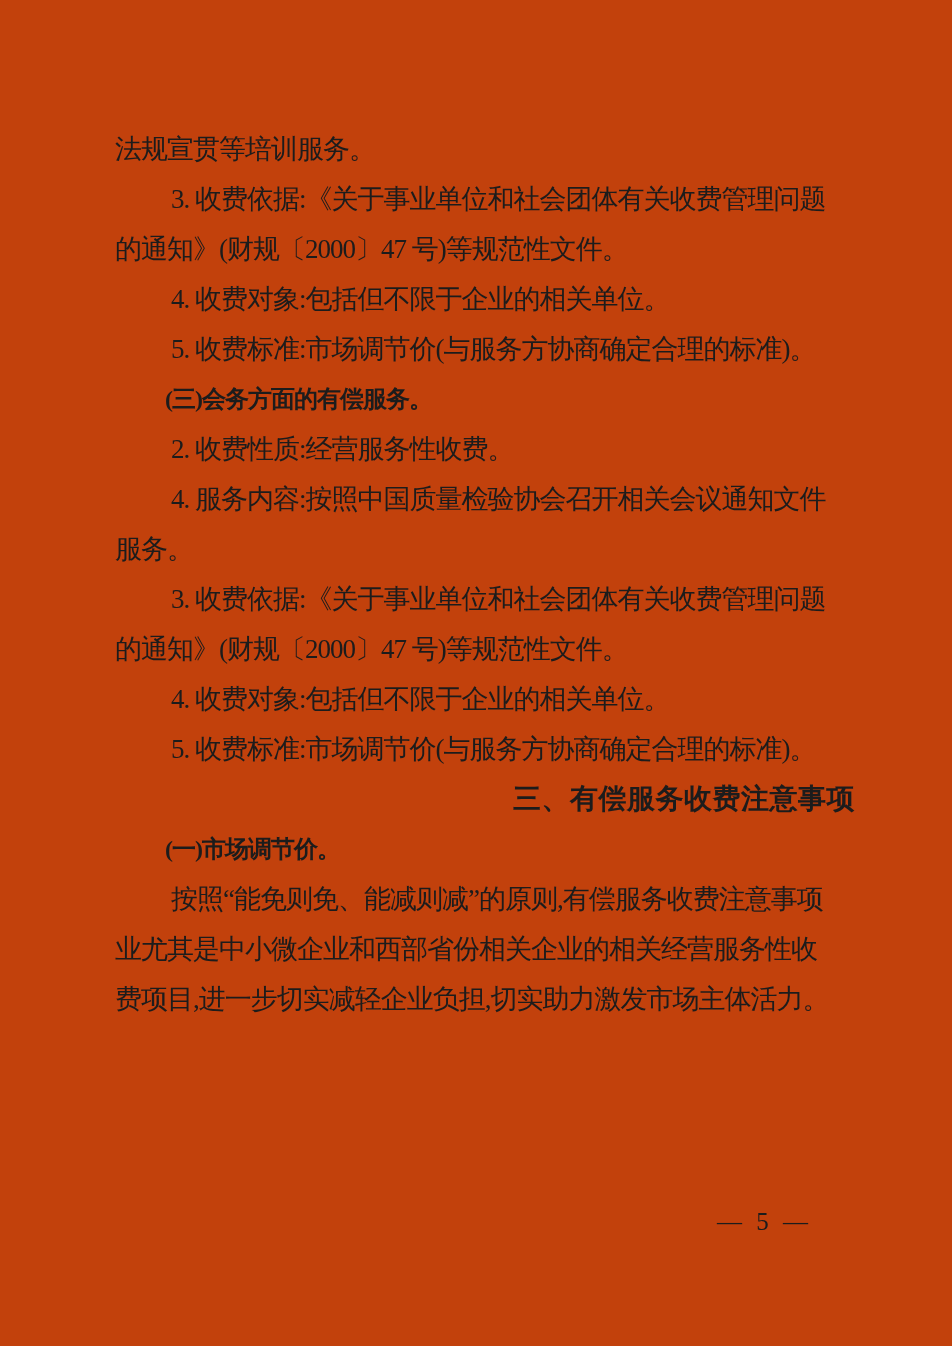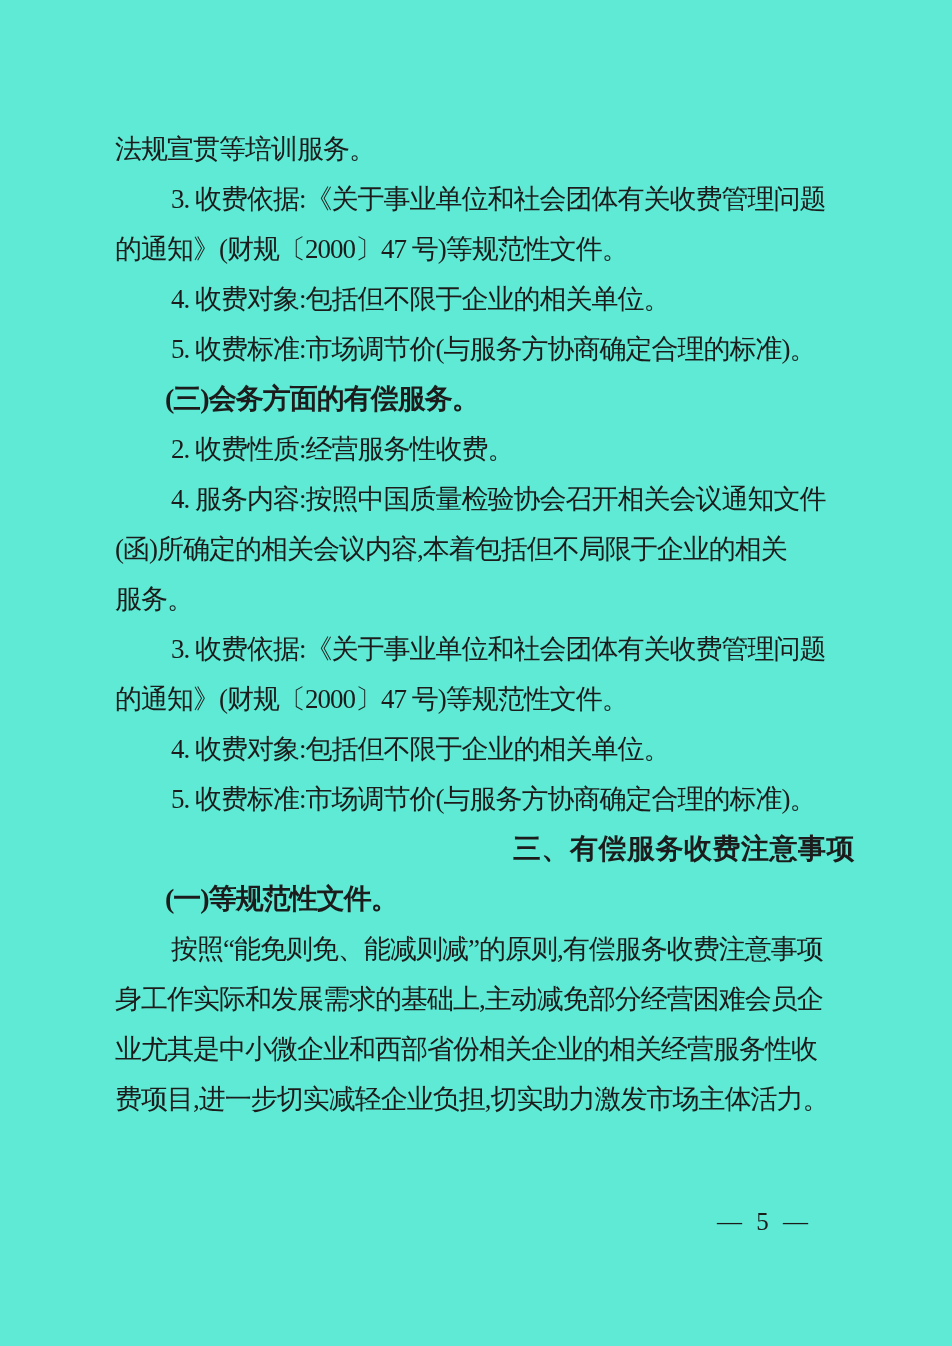--- a/index.html
+++ b/index.html
@@ -4,21 +4,21 @@
 <style>
   html, body {
     margin: 0;
     padding: 0;
     background: #ffffff;
   }
   .page {
     position: relative;
     width: 952px;
     height: 1346px;
-    background: #5eead4;
+    background: #c2410c;
     overflow: hidden;
     font-family: "Liberation Serif", serif;
     color: #1c1c1c;
   }
   .content {
     position: absolute;
     left: 115px;
     top: 124px;
     width: 740px;
   }
@@ -28,21 +28,21 @@
     font-size: 27px;
     letter-spacing: -1px;
     white-space: nowrap;
     font-family: "Liberation Serif", serif;
   }
   .line.indent {
     padding-left: 56px;
   }
   .line.heading-kai {
     font-weight: bold;
-    font-size: 28px;
+    font-size: 24px;
     padding-left: 50px;
     font-family: "Liberation Serif", serif;
   }
   .line.heading-hei {
     font-weight: bold;
     font-size: 28px;
     padding-left: 54px;
     letter-spacing: 0.5px;
     font-family: "Liberation Sans", sans-serif;
     text-align: right;
@@ -63,27 +63,25 @@
 <div class="page">
   <div class="content">
     <div class="line">法规宣贯等培训服务。</div>
     <div class="line indent">3. 收费依据:《关于事业单位和社会团体有关收费管理问题</div>
     <div class="line">的通知》(财规〔2000〕47 号)等规范性文件。</div>
     <div class="line indent">4. 收费对象:包括但不限于企业的相关单位。</div>
     <div class="line indent">5. 收费标准:市场调节价(与服务方协商确定合理的标准)。</div>
     <div class="line heading-kai">(三)会务方面的有偿服务。</div>
     <div class="line indent">2. 收费性质:经营服务性收费。</div>
     <div class="line indent">4. 服务内容:按照中国质量检验协会召开相关会议通知文件</div>
-    <div class="line">(函)所确定的相关会议内容,本着包括但不局限于企业的相关</div>
     <div class="line">服务。</div>
     <div class="line indent">3. 收费依据:《关于事业单位和社会团体有关收费管理问题</div>
     <div class="line">的通知》(财规〔2000〕47 号)等规范性文件。</div>
     <div class="line indent">4. 收费对象:包括但不限于企业的相关单位。</div>
     <div class="line indent">5. 收费标准:市场调节价(与服务方协商确定合理的标准)。</div>
     <div class="line heading-hei">三、有偿服务收费注意事项</div>
-    <div class="line heading-kai">(一)等规范性文件。</div>
+    <div class="line heading-kai">(一)市场调节价。</div>
     <div class="line indent">按照“能免则免、能减则减”的原则,有偿服务收费注意事项</div>
-    <div class="line">身工作实际和发展需求的基础上,主动减免部分经营困难会员企</div>
     <div class="line">业尤其是中小微企业和西部省份相关企业的相关经营服务性收</div>
     <div class="line">费项目,进一步切实减轻企业负担,切实助力激发市场主体活力。</div>
   </div>
   <div class="page-number">— 5 —</div>
 </div>
 
 </body></html>

